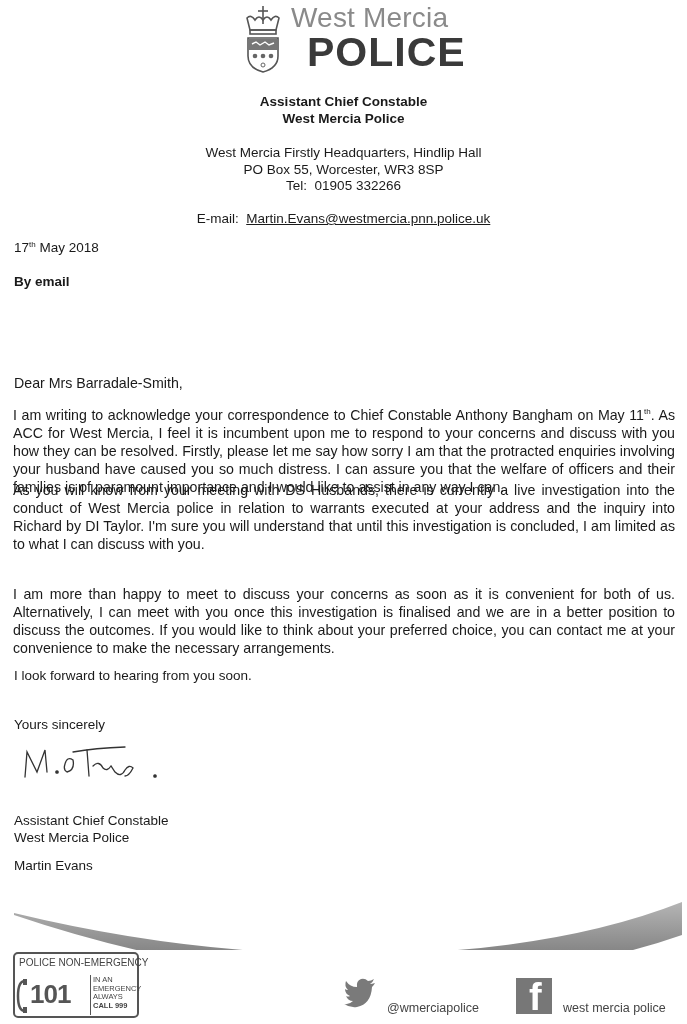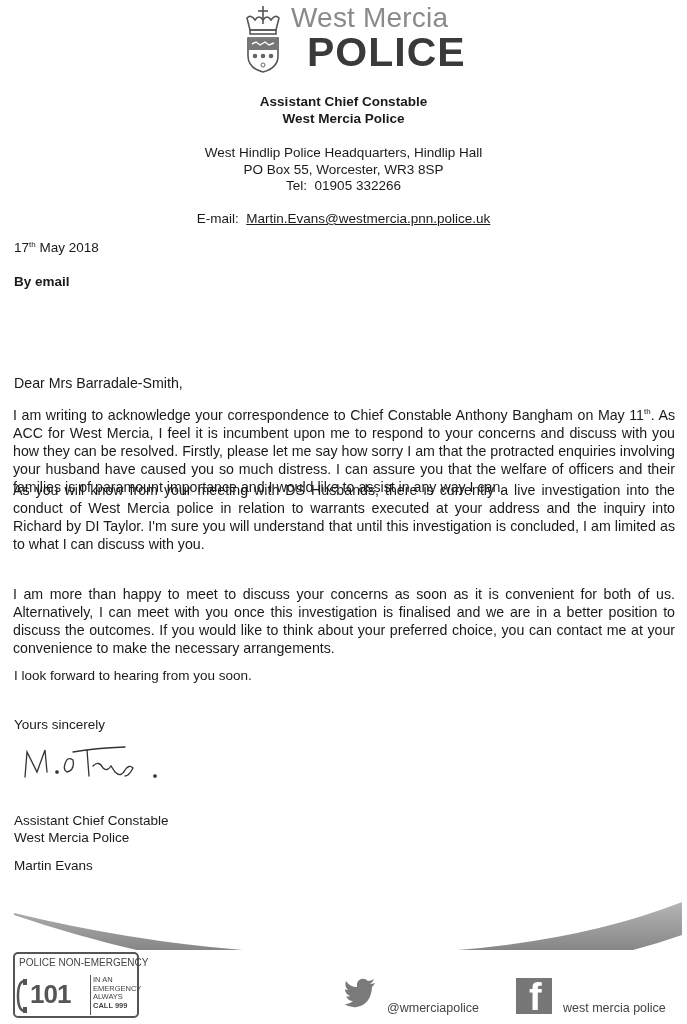--- a/index.html
+++ b/index.html
@@ -44,21 +44,21 @@
   <circle cx="14" cy="52" r="2.3" fill="#666"></circle>
   <circle cx="22" cy="52" r="2.3" fill="#666"></circle>
   <circle cx="30" cy="52" r="2.3" fill="#666"></circle>
   <circle cx="22" cy="61" r="2" fill="none" stroke="#666" stroke-width="1"></circle>
 </svg>
 <div class="abs logo-west">West Mercia</div>
 <div class="abs logo-police">POLICE</div>
 
 <div class="abs center bold" style="top:94px;">Assistant Chief Constable</div>
 <div class="abs center bold" style="top:111px;">West Mercia Police</div>
-<div class="abs center" style="top:145px;">West Hindlip Police Headquarters, Hindlip Hall</div>
+<div class="abs center" style="top:145px;">West Mercia Firstly Headquarters, Hindlip Hall</div>
 <div class="abs center" style="top:162px;">PO Box 55, Worcester, WR3 8SP</div>
 <div class="abs center" style="top:178px;">
   <span>Tel:</span>&nbsp;
   <span>01905 332266</span>
 </div>
 <div class="abs center" style="top:211px;">
   <span>E-mail:</span>&nbsp;
   <span class="email-link">Martin.Evans@westmercia.pnn.police.uk</span>
 </div>
 

